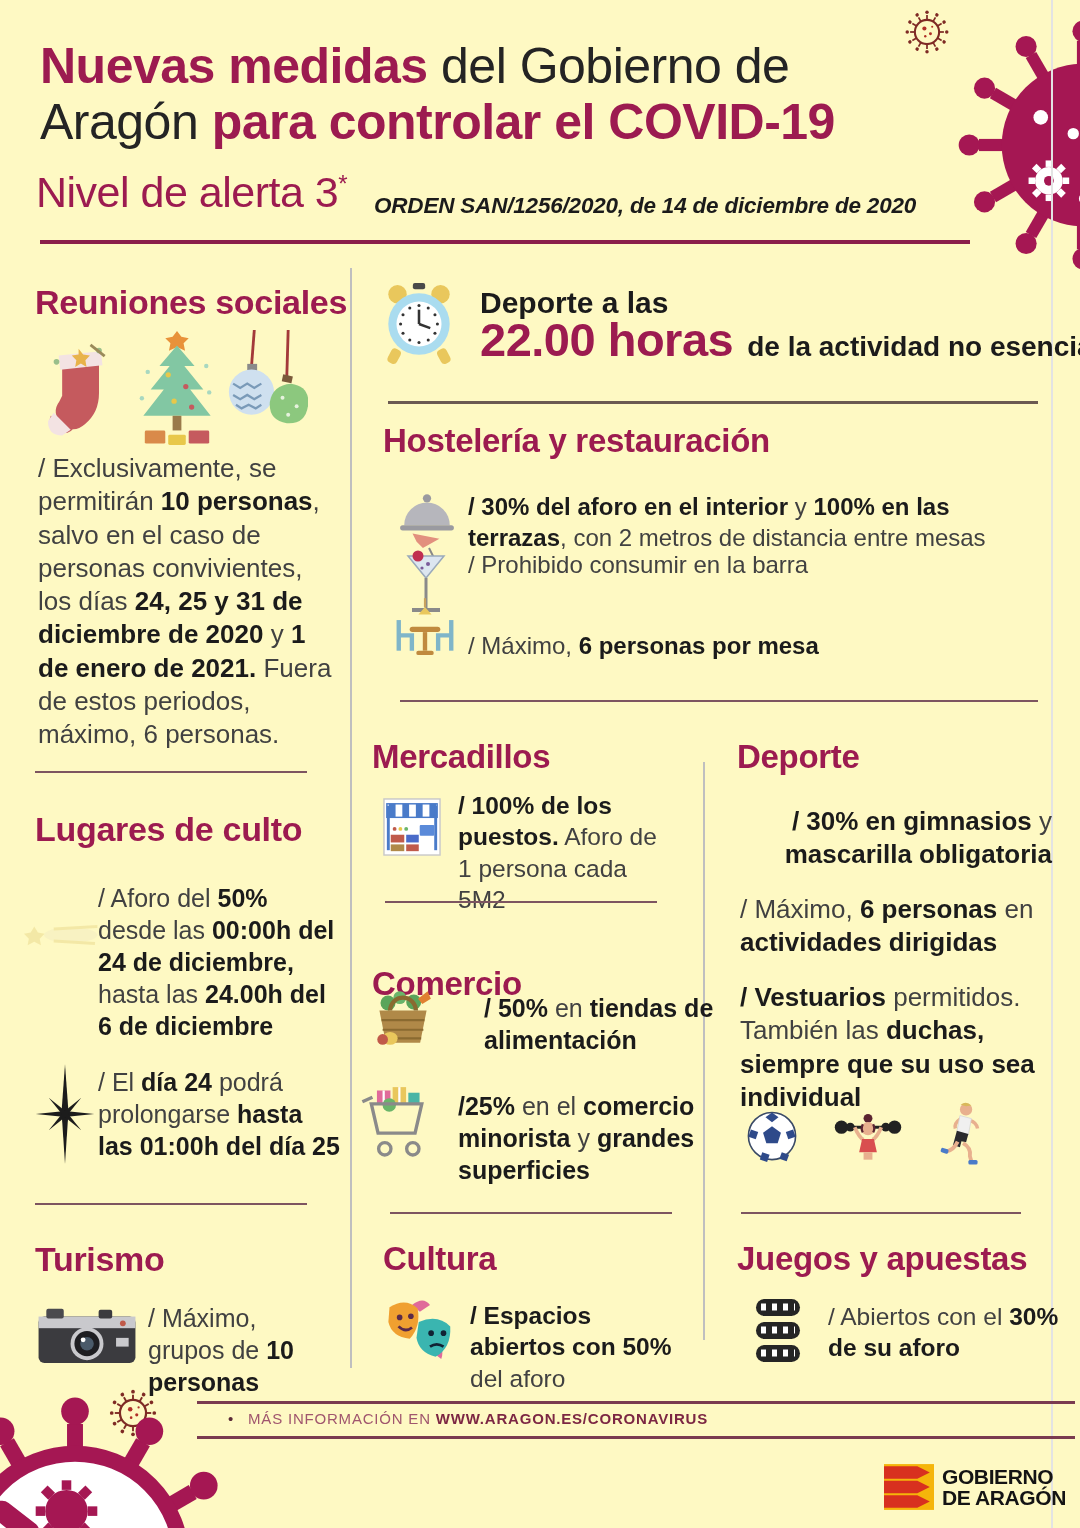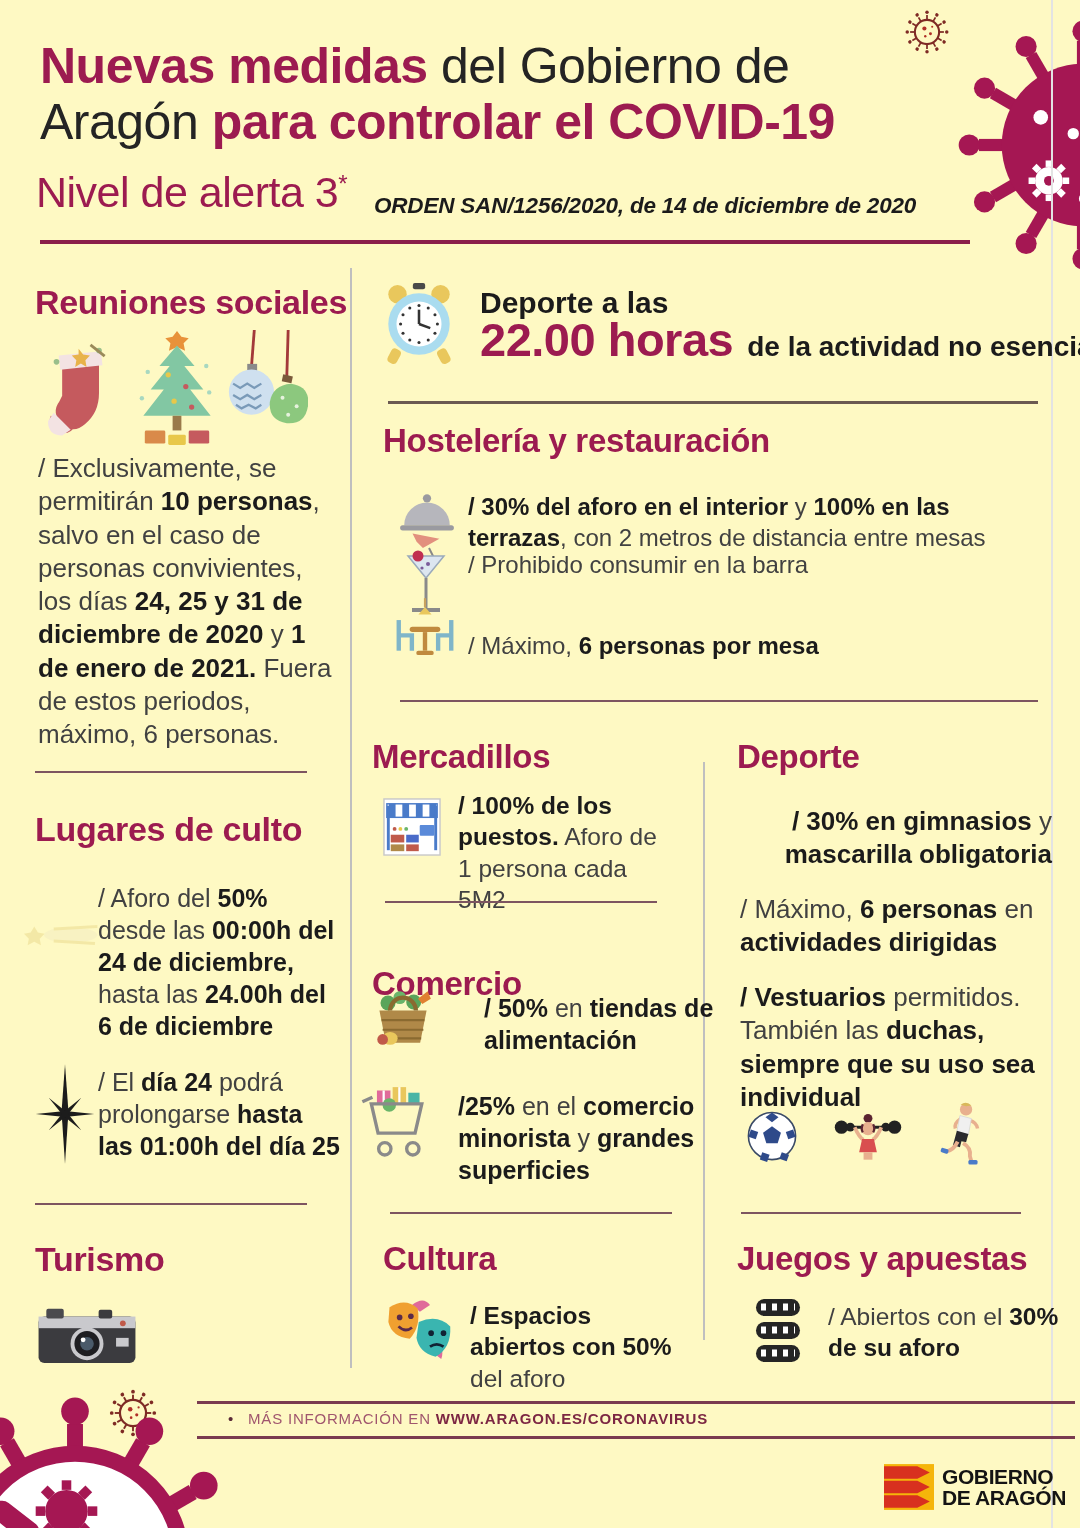--- a/index.html
+++ b/index.html
@@ -236,20 +236,21 @@
     <rect x="2" y="14" width="100" height="12" fill="#c9c9cd"></rect>
     <rect x="10" y="6" width="18" height="10" rx="2" fill="#4a4a4e"></rect>
     <rect x="64" y="7" width="14" height="9" rx="2" fill="#3b3b3f"></rect>
     <circle cx="52" cy="42" r="17" fill="#c9c9cd"></circle>
     <circle cx="52" cy="42" r="13" fill="#1e1e22"></circle>
     <circle cx="52" cy="42" r="7" fill="#4a5a6a"></circle>
     <circle cx="48" cy="38" r="2.5" fill="#fff"></circle>
     <circle cx="89" cy="21" r="3" fill="#c05a4a"></circle>
     <rect x="82" y="36" width="13" height="9" fill="#c9c9cd"></rect>
   </svg>
+  <div class="abs txt" style="left:148px;top:1302px;width:190px;font-size:25px;"><span class="r">/ Máximo, grupos de </span><span class="b">10 personas</span></div>
 
   <svg class="abs" style="left:382px;top:281px;" width="74" height="86" viewBox="0 0 72 84">
     <rect x="30" y="2" width="12" height="6" rx="2" fill="#4a4a4a"></rect>
     <circle cx="15" cy="13" r="9" fill="#e9c75c"></circle>
     <circle cx="57" cy="13" r="9" fill="#e9c75c"></circle>
     <rect x="7" y="66" width="10" height="15" rx="4" fill="#e9c75c" transform="rotate(28 12 73)"></rect>
     <rect x="55" y="66" width="10" height="15" rx="4" fill="#e9c75c" transform="rotate(-28 60 73)"></rect>
     <circle cx="36" cy="42" r="30" fill="#aadcef"></circle>
     <circle cx="36" cy="42" r="22" fill="#ffffff"></circle>
     <g fill="#333">

